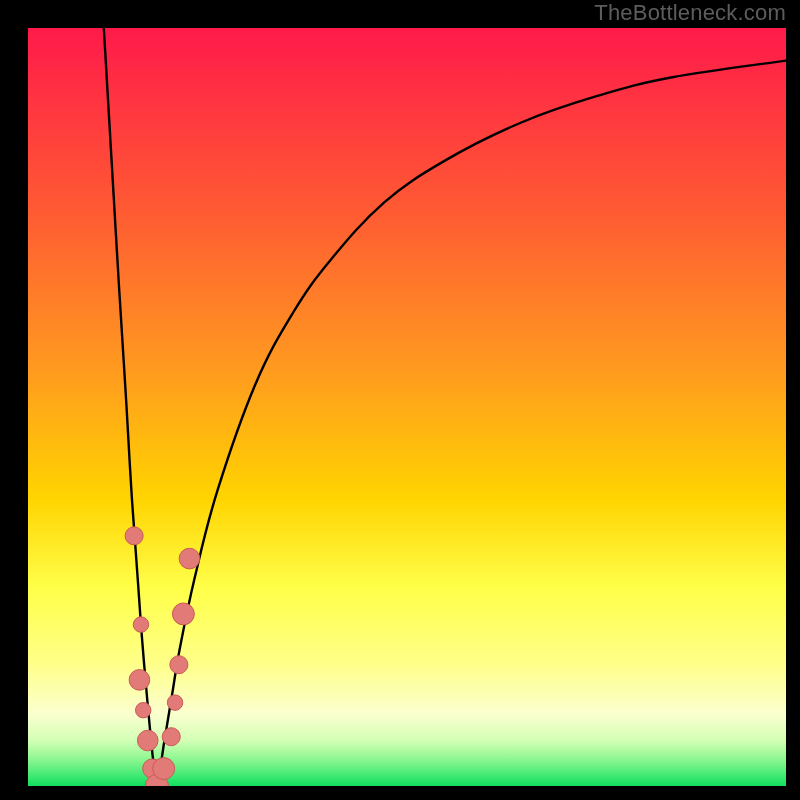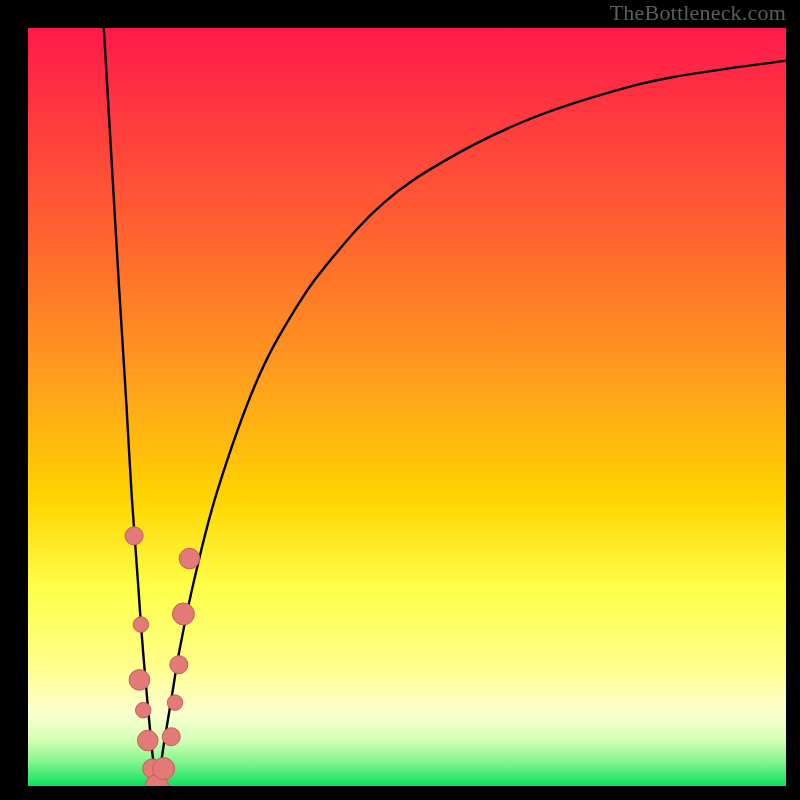--- a/index.html
+++ b/index.html
@@ -9,21 +9,20 @@
     height: 800px;
     overflow: hidden;
     background: #000;
     font-family: Arial, Helvetica, sans-serif;
   }
   .frame {
     position: relative;
     width: 800px;
     height: 800px;
     background: #000;
-    font-family: Liberation Serif, serif;
   }
   .plot-area {
     position: absolute;
     left: 28px;
     top: 28px;
     width: 758px;
     height: 758px;
     overflow: hidden;
   }
   .gradient-bg {

